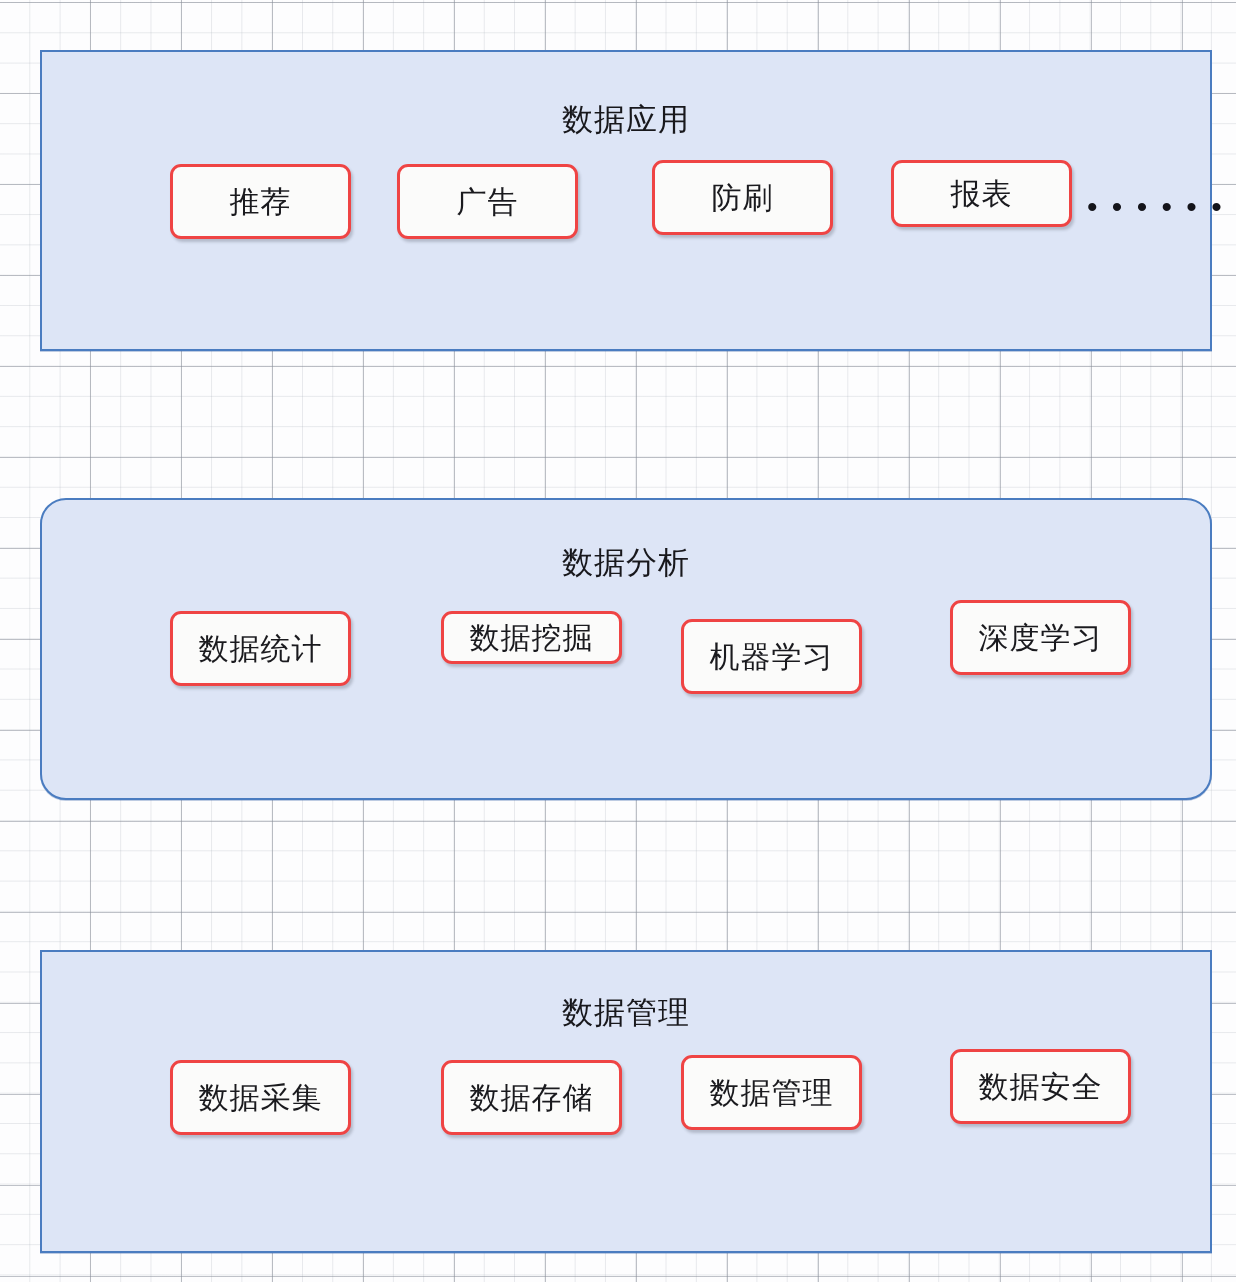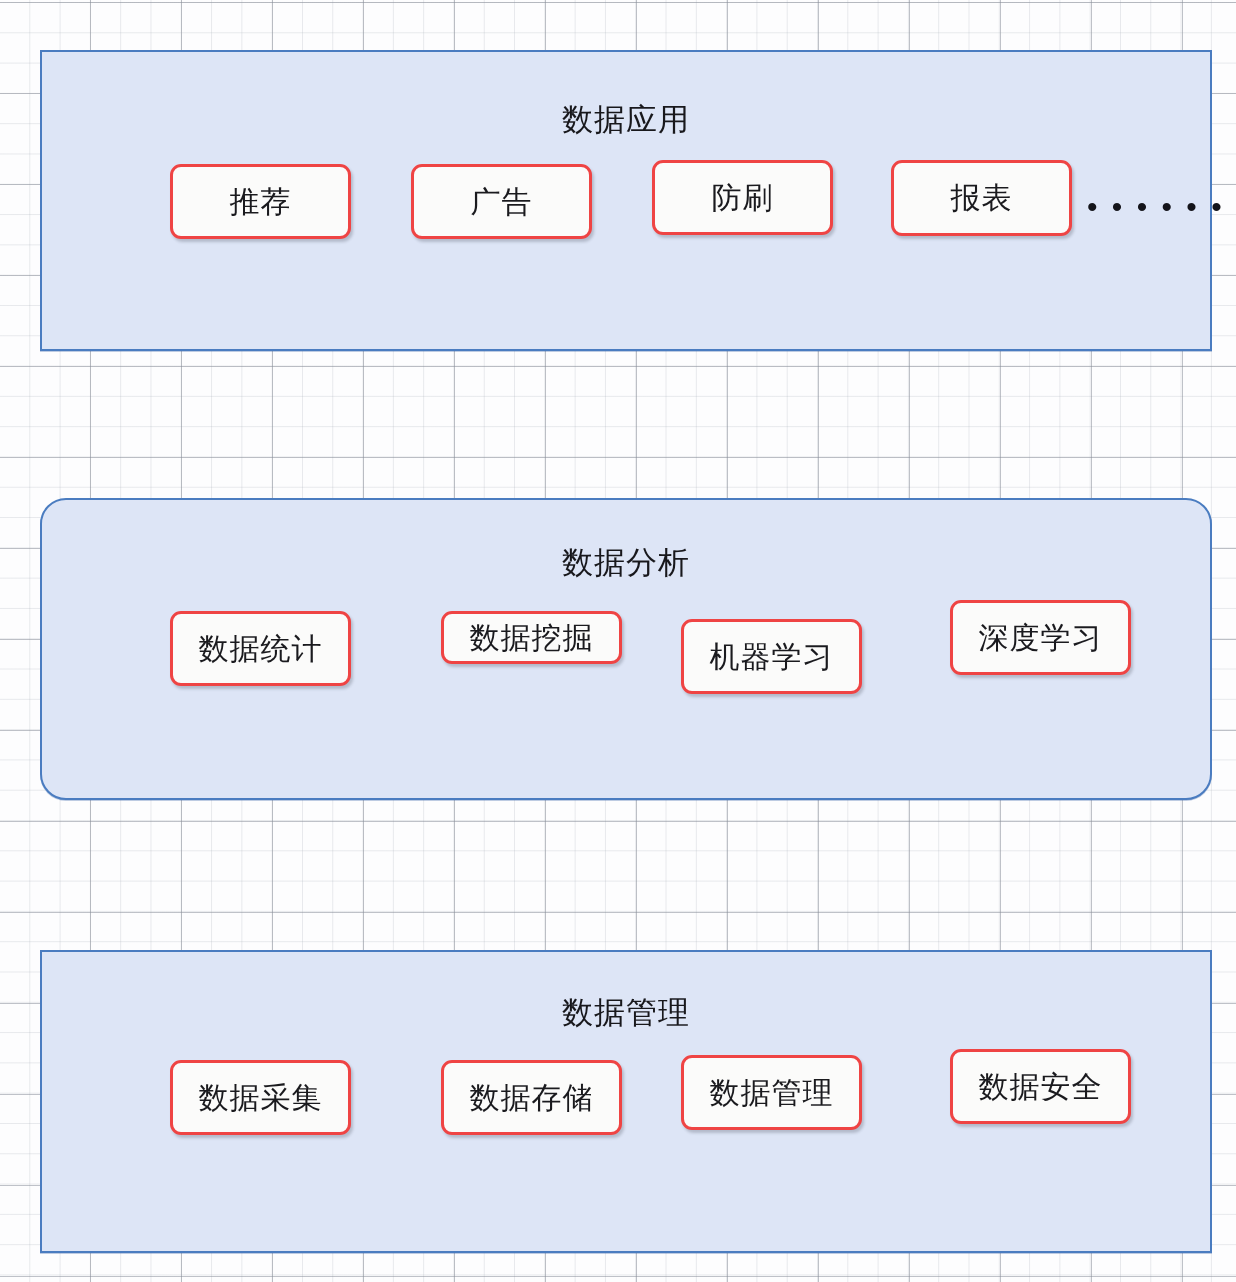--- a/index.html
+++ b/index.html
@@ -106,23 +106,23 @@
 </head>
 <body>
 
 <div id="canvas">
 
   <div class="layer" id="layer-0">
     <div class="layer-title">数据应用</div>
 
     <div class="item-row">
       <div class="item" style="left:128px; top:4px;  width:181px; height:75px;">推荐</div>
-      <div class="item" style="left:369px; top:4px;  width:181px; height:75px;">广告</div>
+      <div class="item" style="left:355px; top:4px;  width:181px; height:75px;">广告</div>
       <div class="item" style="left:610px; top:0px;  width:181px; height:75px;">防刷</div>
-      <div class="item" style="left:849px; top:0px;  width:181px; height:76px;">报表</div>
+      <div class="item" style="left:849px; top:0px;  width:181px; height:67px;">报表</div>
       <div class="ellipsis" style="left:1045px; top:32px;">• • • • • •</div>
     </div>
   </div>
 
   <div class="layer" id="layer-1">
     <div class="layer-title">数据分析</div>
 
     <div class="item-row">
       <div class="item" style="left:128px; top:7px;  width:181px; height:75px;">数据统计</div>
       <div class="item" style="left:399px; top:7px;  width:181px; height:53px;">数据挖掘</div>

